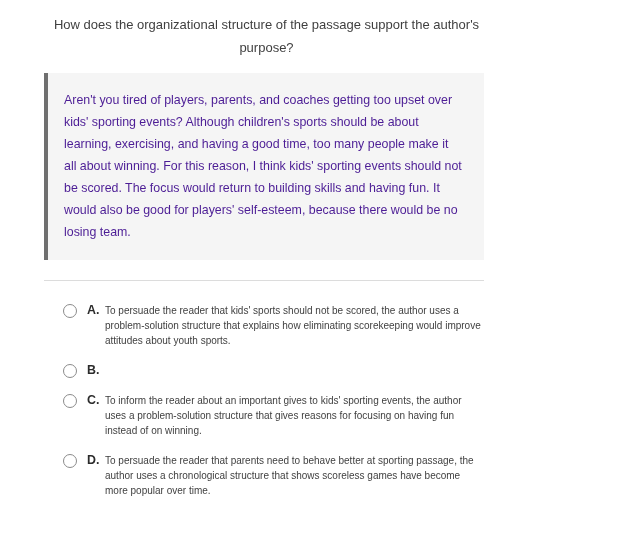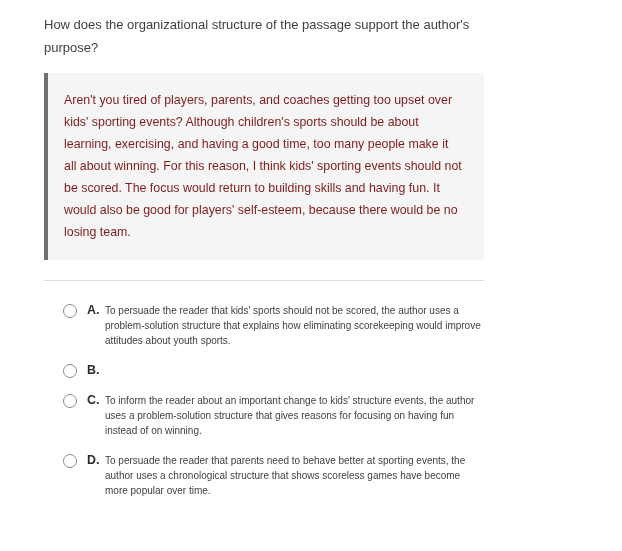--- a/index.html
+++ b/index.html
@@ -11,30 +11,31 @@
     overflow: hidden;
   }
   .page {
     padding: 13px 0 0 44px;
   }
   .question {
     width: 445px;
     font-size: 13px;
     line-height: 23px;
     color: #3f3f3f;
+    text-align: center;
   }
   .passage-box {
     margin-top: 14px;
     width: 440px;
     background: #f5f5f5;
     border-left: 4px solid #6f6f6f;
     padding: 16px 20px 17px 16px;
     font-size: 12.4px;
     line-height: 22px;
-    color: #7f1d1d;
+    color: #4c1d95;
   }
   .divider {
     margin-top: 20px;
     width: 440px;
     height: 1px;
     background: #dcdcdc;
   }
   .options {
     margin-top: 22px;
   }
@@ -92,23 +93,23 @@
     </div>
 
     <div class="option">
       <span class="radio"></span>
       <span class="letter">B.</span>
     </div>
 
     <div class="option">
       <span class="radio"></span>
       <span class="letter">C.</span>
-      <span class="option-text">To inform the reader about an important change to kids' structure events, the author uses a problem-solution structure that gives reasons for focusing on having fun instead of on winning.</span>
+      <span class="option-text">To inform the reader about an important gives to kids' sporting events, the author uses a problem-solution structure that gives reasons for focusing on having fun instead of on winning.</span>
     </div>
 
     <div class="option">
       <span class="radio"></span>
       <span class="letter">D.</span>
-      <span class="option-text">To persuade the reader that parents need to behave better at sporting events, the author uses a chronological structure that shows scoreless games have become more popular over time.</span>
+      <span class="option-text">To persuade the reader that parents need to behave better at sporting passage, the author uses a chronological structure that shows scoreless games have become more popular over time.</span>
     </div>
 
   </div>
 </div>
 
 </body></html>

